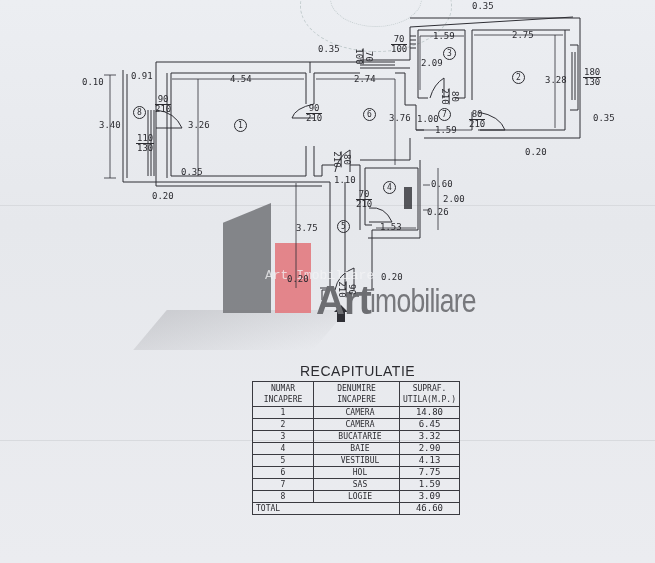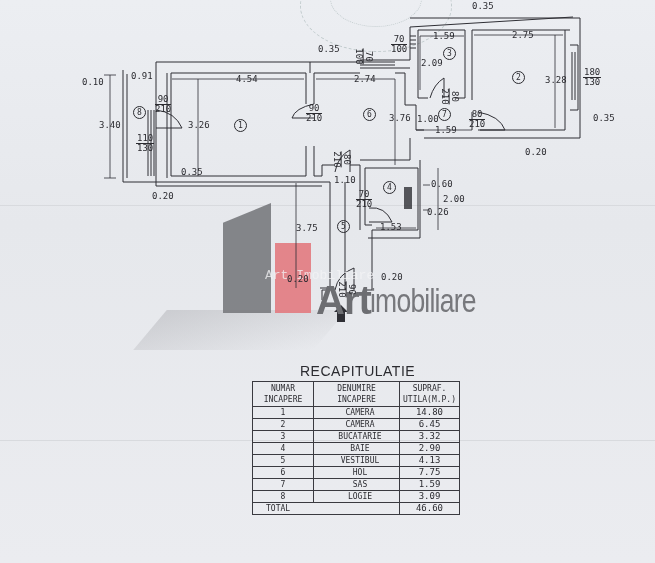--- a/index.html
+++ b/index.html
@@ -142,21 +142,21 @@
 <div class="roomnum" style="left:512px;top:71px">2</div>
 <div class="roomnum" style="left:443px;top:47px">3</div>
 <div class="roomnum" style="left:383px;top:181px">4</div>
 <div class="roomnum" style="left:337px;top:220px">5</div>
 <div class="roomnum" style="left:363px;top:108px">6</div>
 <div class="roomnum" style="left:438px;top:108px">7</div>
 <div class="roomnum" style="left:133px;top:106px">8</div>
 
 <div class="lbl" style="left:82px;top:78px">0.10</div>
 <div class="lbl" style="left:131px;top:72px">0.91</div>
-<div class="lbl" style="left:236px;top:75px">4.54</div>
+<div class="lbl" style="left:230px;top:75px">4.54</div>
 <div class="lbl" style="left:318px;top:45px">0.35</div>
 <div class="lbl" style="left:354px;top:75px">2.74</div>
 <div class="lbl" style="left:99px;top:121px">3.40</div>
 <div class="lbl" style="left:188px;top:121px">3.26</div>
 <div class="lbl" style="left:181px;top:168px">0.35</div>
 <div class="lbl" style="left:152px;top:192px">0.20</div>
 <div class="lbl" style="left:389px;top:114px">3.76</div>
 <div class="lbl" style="left:417px;top:115px">1.00</div>
 <div class="lbl" style="left:433px;top:32px">1.59</div>
 <div class="lbl" style="left:421px;top:59px">2.09</div>
@@ -262,17 +262,17 @@
     <td class="c1">7</td>
     <td class="c2">SAS</td>
     <td class="c3">1.59</td>
   </tr>
   <tr>
     <td class="c1">8</td>
     <td class="c2">LOGIE</td>
     <td class="c3">3.09</td>
   </tr>
   <tr>
-    <td colspan="2" style="text-align:left;padding-left:13px">TOTAL</td>
+    <td colspan="2" style="text-align:left;padding-left:3px">TOTAL</td>
     <td class="c3">46.60</td>
   </tr>
 </tbody>
   </table>
 
 </body></html>

